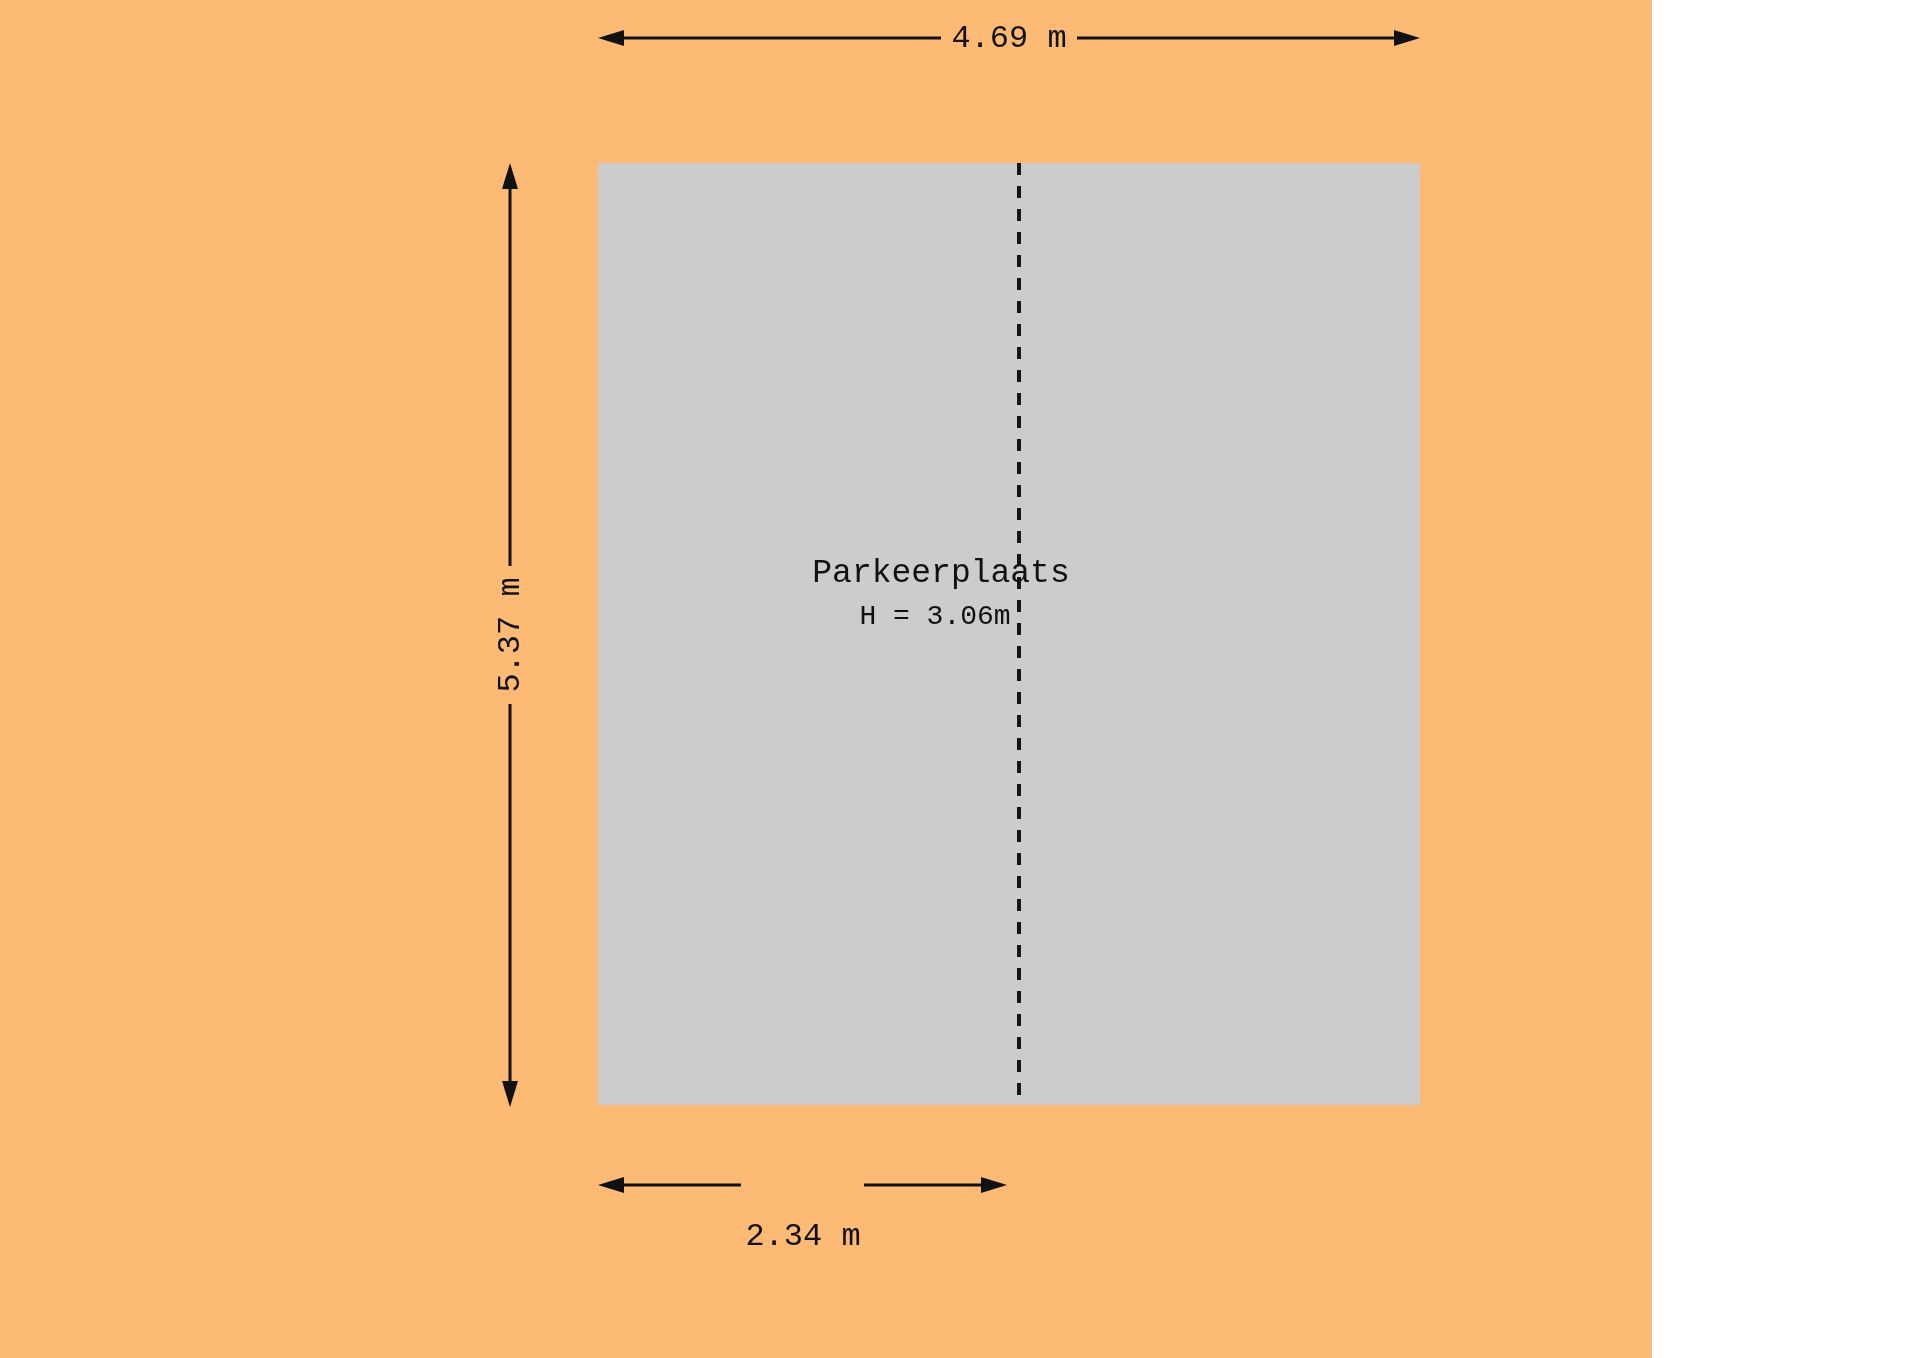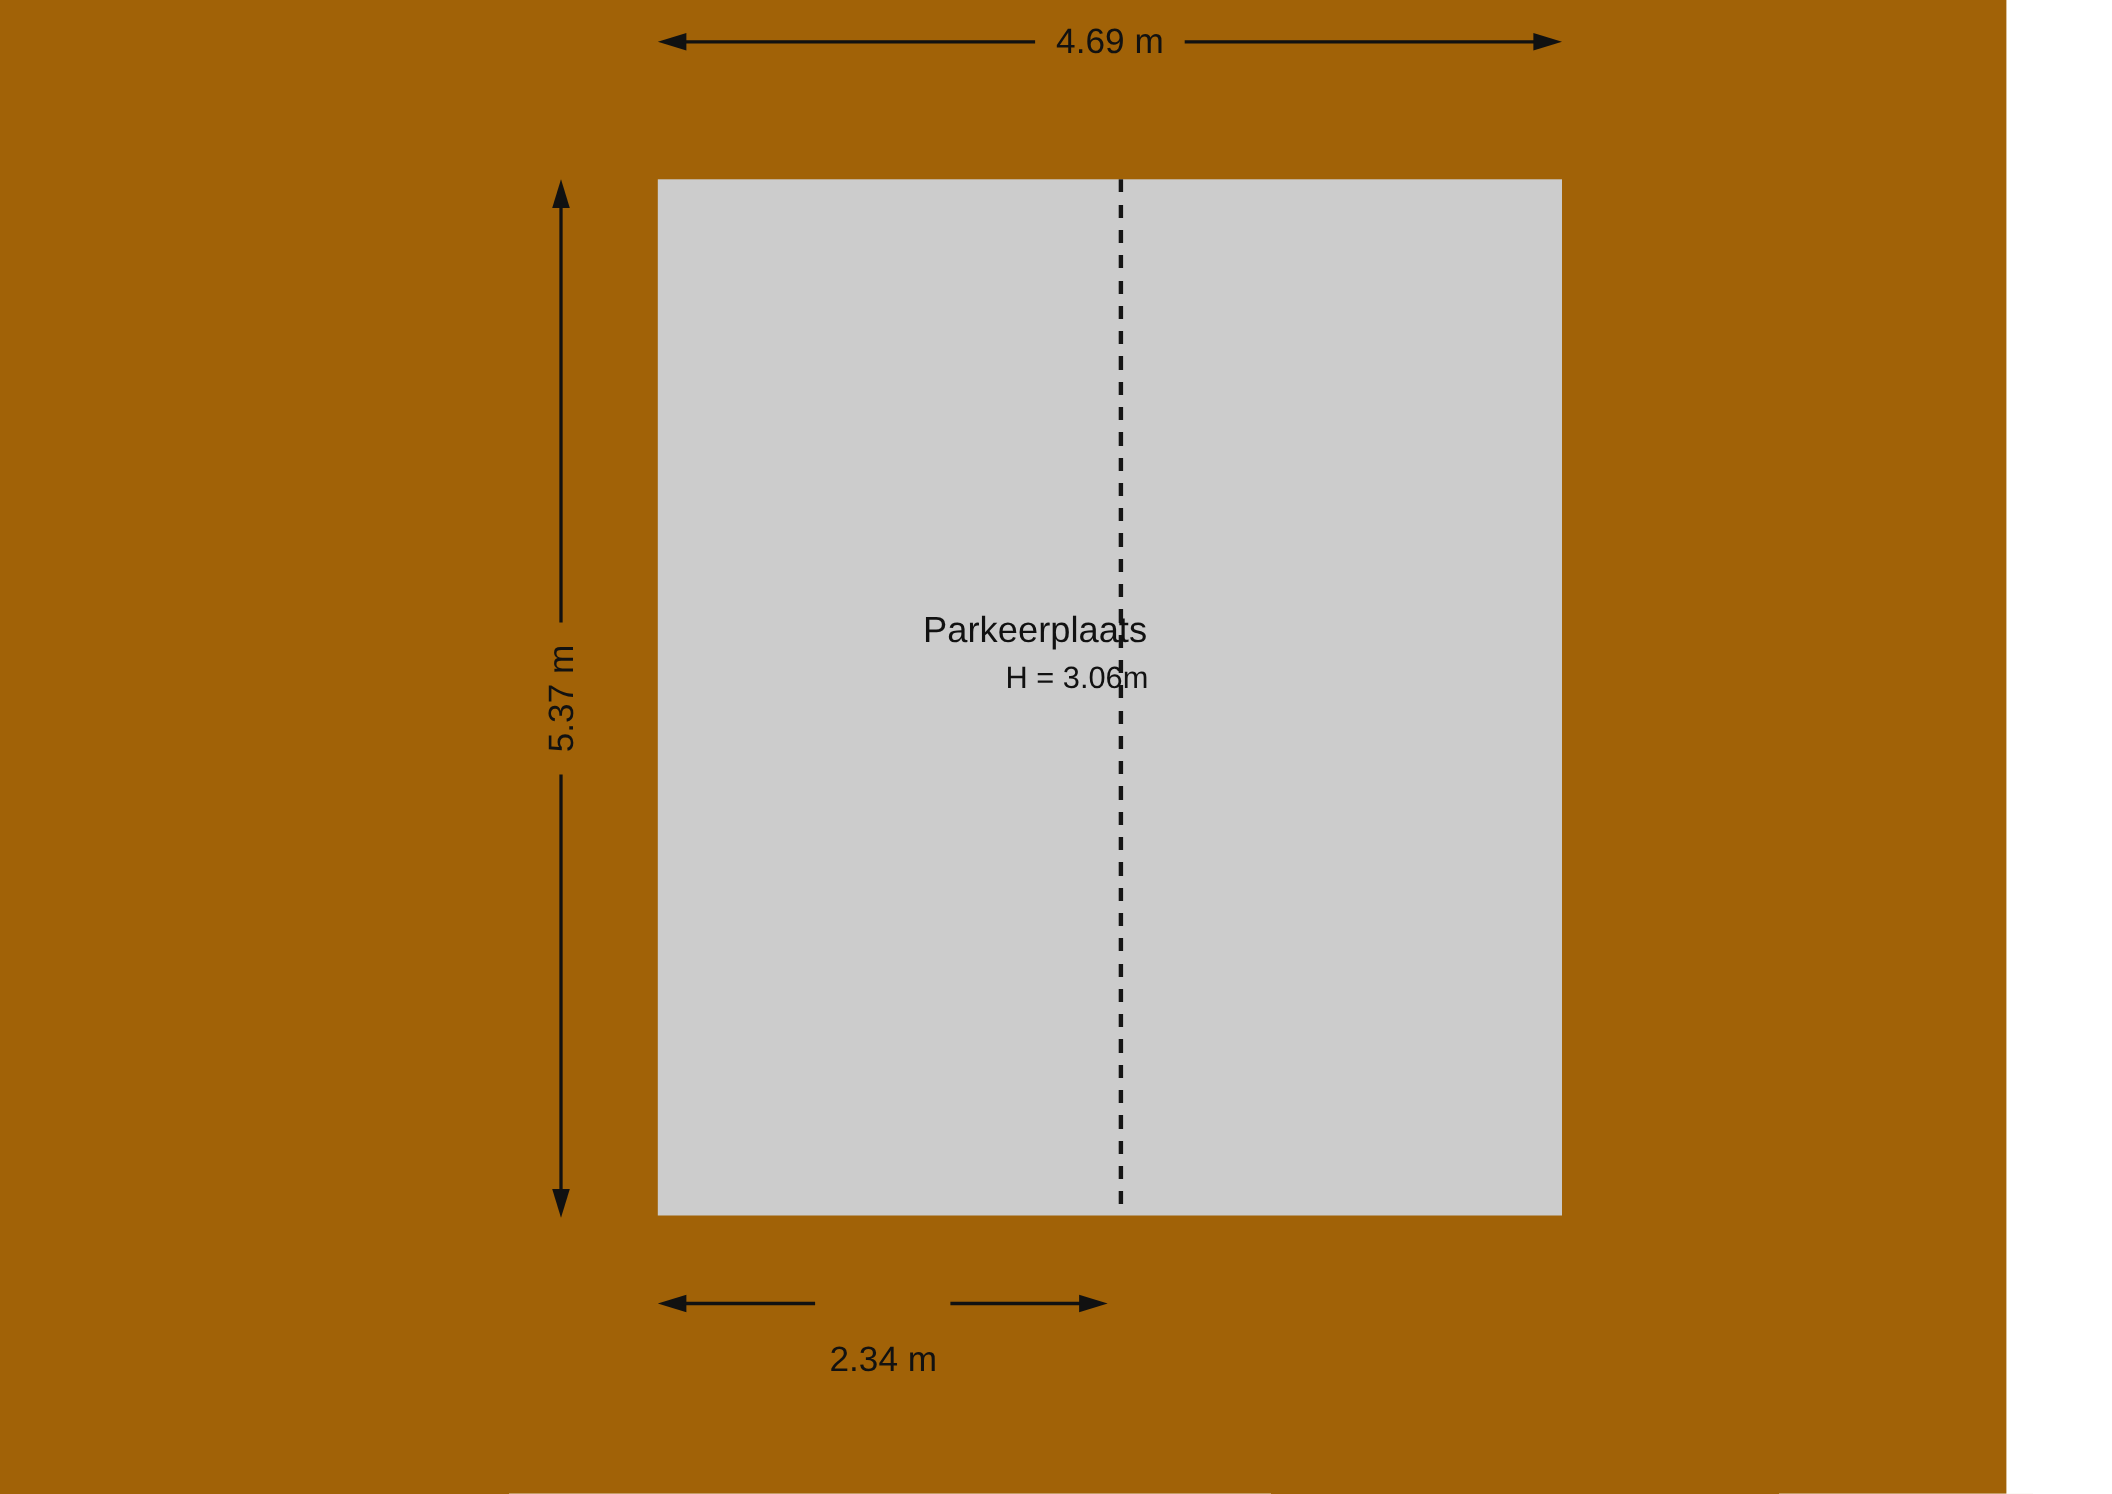--- a/index.html
+++ b/index.html
@@ -2,25 +2,25 @@
 <html><head>
 <meta charset="utf-8">
 <style>
   html, body {
     margin: 0;
     padding: 0;
     background: #ffffff;
   }
   .stage {
     position: relative;
-    width: 1824px;
+    width: 1652px;
     height: 1358px;
-    background: #a16207;
+    background: #fdba74;
     overflow: hidden;
-    font-family: Liberation Sans, sans-serif;
+    font-family: Liberation Mono, monospace;
     color: #111111;
   }
   .room-rect {
     position: absolute;
     left: 598px;
     top: 163px;
     width: 822px;
     height: 942px;
     background: #cccccc;
   }
@@ -119,18 +119,18 @@
   </svg>
 
   <div class="label dim-label" style="left:1009px; top:38px;">4.69 m</div>
 
   <div class="label dim-label dim-label-left" style="left:510px; top:635px;">5.37 m</div>
 
   <div class="label dim-label" style="left:803px; top:1236px;">2.34 m</div>
 
   <div class="label room-name-label" style="left:941px; top:573px;">Parkeerplaats</div>
 
-  <div class="label room-height-label" style="left:935px; top:616px;margin-left:44px;">H = 3.06m</div>
+  <div class="label room-height-label" style="left:935px; top:616px;">H = 3.06m</div>
 
   <div class="footer">
   </div>
 
 </div>
 
 </body></html>

